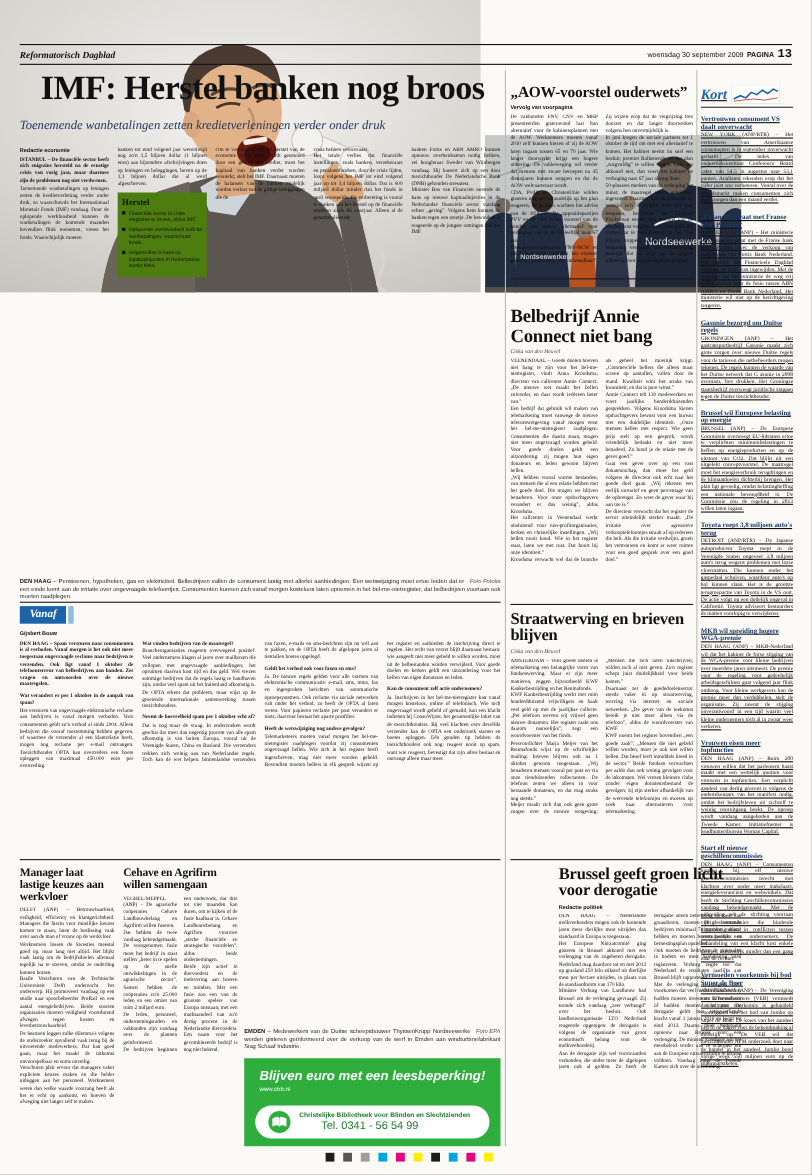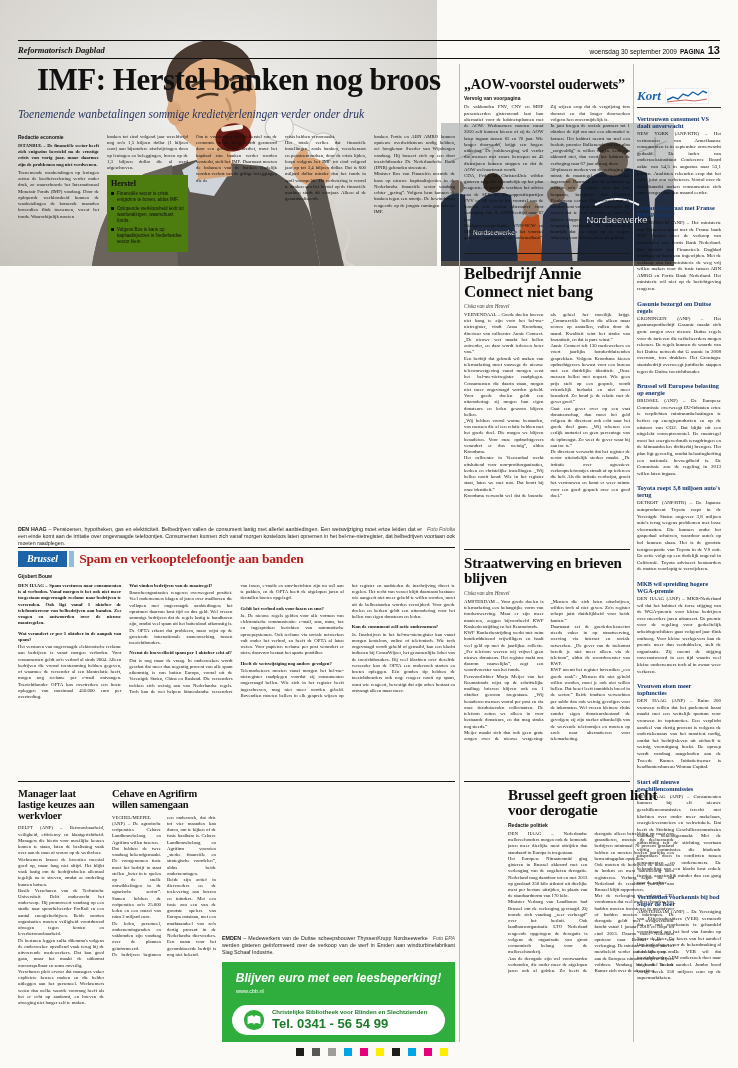--- a/index.html
+++ b/index.html
@@ -11,21 +11,21 @@
   .vrule{position:absolute;border-left:1px solid #beb9b0;width:0;}
 
   
   .masthead{position:absolute;left:18px;top:40px;width:702px;height:19px;
             border-top:1.5px solid #111;border-bottom:1px solid #111;
             display:flex;align-items:center;font-family:"Liberation Sans",sans-serif;}
   .mh-left{font-family:"Liberation Serif",serif;font-weight:bold;font-style:italic;font-size:8.5px;}
   .mh-center{position:absolute;left:0;right:0;text-align:center;font-weight:bold;font-size:9px;letter-spacing:7px;}
   .mh-right{margin-left:auto;font-size:6.5px;display:flex;align-items:baseline;gap:3px;position:relative;z-index:1;background:#fbfaf7;padding-left:6px;}
   .pagelabel{font-weight:bold;}
-  .pagenum{font-weight:bold;font-size:11px;}
+  .pagenum{font-weight:bold;font-size:11px;font-family:Liberation Mono, monospace;}
 
   
   .lead-title{position:absolute;left:18px;top:64px;width:442px;font-size:31px;font-weight:bold;
               letter-spacing:-0.5px;line-height:1;margin-left:19px;}
   .lead-sub{position:absolute;left:18px;top:108px;width:442px;font-size:11.5px;font-style:italic;color:#27355e;}
   .lead-cols{position:absolute;left:18px;top:134px;width:437px;height:119px;display:flex;gap:8px;overflow:hidden;}
   .lead-cols .col{flex:0 0 81px;width:81px;}
   .byline{font-family:"Liberation Sans",sans-serif;font-weight:bold;font-size:5px;margin-bottom:3px;}
   .body{font-size:4.8px;line-height:1.3;text-align:justify;white-space:pre-line;hyphens:auto;}
   .intro{font-weight:bold;margin-bottom:2px;}
@@ -40,21 +40,21 @@
            text-align:justify;color:#222;}
   .caption b{font-weight:bold;}
   .credit{float:right;color:#555;font-style:italic;margin-left:5px;}
 
   
   .art-title{font-weight:bold;line-height:1.03;letter-spacing:-0.2px;}
   .auth{font-size:5.2px;font-style:italic;color:#444;margin:3px 0;}
   .twocol{column-count:2;column-gap:7px;overflow:hidden;}
 
   
-  .kort{position:absolute;left:637px;top:88px;width:84px;height:964px;overflow:hidden;}
+  .kort{position:absolute;left:637px;top:78px;width:84px;height:964px;overflow:hidden;text-decoration:underline;}
   .kort-head{display:flex;align-items:center;gap:4px;border-bottom:1px solid #333;padding-bottom:3px;}
   .kort-title{font-size:13px;font-weight:bold;font-style:italic;color:#1c63a7;}
   .k-title{font-size:6.3px;font-weight:bold;line-height:1.12;color:#14376b;margin:7px 0 2px;}
   .k-body{font-size:5px;line-height:1.32;text-align:justify;hyphens:auto;}
 
   
   .uitleg-head{position:absolute;left:18px;top:551px;display:flex;align-items:center;gap:12px;}
   .uitleg-label{background:#1c63a7;color:#fff;font-style:italic;font-weight:bold;font-size:10px;
                 padding:2px 9px 3px;position:relative;}
   .uitleg-label::after{content:"";position:absolute;right:-7px;top:0;bottom:0;width:5px;background:#8fbcdf;}
@@ -67,21 +67,21 @@
   .a{white-space:pre-line;margin-bottom:2px;}
 
   
   .ad{position:absolute;left:222px;top:962px;width:233px;height:80px;background:#2fae3e;color:#fff;
       font-family:"Liberation Sans",sans-serif;overflow:hidden;}
   .ad-head{font-size:12px;font-weight:bold;font-style:italic;text-align:center;margin-top:9px;}
   .ad-url{font-size:5.5px;margin:3px 0 0 14px;}
   .ad-pill{position:absolute;left:10px;right:10px;bottom:7px;height:30px;background:#fff;border-radius:15px;
            display:flex;align-items:center;gap:7px;padding:0 11px;color:#1d7c2a;}
   .ad-org{font-size:6px;font-weight:bold;line-height:1.15;}
-  .ad-phone{font-size:13px;font-weight:bold;}
+  .ad-phone{font-size:10px;font-weight:normal;margin-left:20px;}
 
   
   .colorbar{position:absolute;left:296px;top:1048px;display:flex;gap:8px;}
   .colorbar span{width:8px;height:8px;display:block;}
 </style>
 </head>
 <body>
 
 <div class="page">
 
@@ -94,21 +94,21 @@
       <span class="pagenum">13</span>
     </div>
   </div>
 
   
   <div class="vrule" style="left:459px;top:64px;height:978px;"></div>
   <div class="vrule" style="left:633px;top:64px;height:978px;"></div>
 
   
   <h1 class="lead-title">IMF: Herstel banken nog broos</h1>
-  <div class="lead-sub">Toenemende wanbetalingen sommige kredietverleningen verder onder druk</div>
+  <div class="lead-sub">Toenemende wanbetalingen zetten kredietverleningen verder onder druk</div>
   <div class="lead-cols">
     <div class="col">
       <div class="byline">Redactie economie</div>
       <div class="body intro">ISTANBUL – De financiële sector heeft zich enigszins hersteld na de ernstige crisis van vorig jaar, maar daarmee zijn de problemen nog niet verdwenen.</div>
       <div class="body">Toenemende wanbetalingen op leningen zetten de kredietverlening verder onder druk, zo waarschuwde het Internationaal Monetair Fonds (IMF) vandaag. Door de oplopende werkloosheid kunnen de wanbetalingen de komende maanden bovendien flink toenemen, vreest het fonds. Waarschijnlijk moeten</div>
     </div>
     <div class="col">
       <div class="body">banken tot eind volgend jaar wereldwijd nog zo'n 1,5 biljoen dollar (1 biljoen euro) aan bijzondere afschrijvingen doen op leningen en beleggingen, boven op de 1,3 biljoen dollar die al werd afgeschreven.</div>
       <div class="factbox">
         <div class="fb-title">Herstel</div>
@@ -194,21 +194,21 @@
     <div class="byline" style="margin-top:3px;">Vervolg van voorpagina</div>
     <div class="body twocol" style="height:150px;">De vakbonden FNV, CNV en MHP presenteerden gisteravond laat hun alternatief voor de kabinetsplannen met de AOW. Werknemers moeten vanaf 2010 zelf kunnen kiezen of zij de AOW laten ingaan tussen 65 en 70 jaar. Wie langer doorwerkt, krijgt een hogere uitkering. De vakbeweging wil verder dat mensen met zware beroepen na 45 dienstjaren kunnen stoppen en dat de AOW welvaartsvast wordt.
 CDA, PvdA en ChristenUnie wilden gisteren nog niet inhoudelijk op het plan reageren; de partijen wachten het advies van de SER af. De oppositiepartijen PVV en SP zien in het voorstel van de bonden een serieus alternatief voor verhoging van de AOW-leeftijd naar 67 jaar.
 Werkgeversorganisaties VNO-NCW en MKB-Nederland noemden het voorstel gisteren „ouderwets en onbetaalbaar”. Zij wijzen erop dat de vergrijzing fors doorzet en dat langer doorwerken volgens hen onvermijdelijk is.
 In juni kregen de sociale partners tot 1 oktober de tijd om met een alternatief te komen. Het kabinet neemt nu snel een besluit; premier Balkenende zei het plan „zorgvuldig” te willen wegen. Lukt een akkoord niet, dan voert het kabinet de verhoging naar 67 jaar alsnog door.
 50-plussers merken van de verhoging het minst; de maatregel wordt geleidelijk ingevoerd. Daarmee kan de schatkist op termijn zo'n 4 miljard euro per jaar besparen, becijferde het Centraal Planbureau eerder. Het voorstel van de bonden kost volgens critici juist geld. Zij vrezen dat te veel mensen op hun 65e blijven stoppen, waardoor de beoogde besparing verdampt. De vakbeweging bestrijdt dat en wijst op de hogere uitkering voor doorwerkers als prikkel.</div>
   </div>
   <div class="hrule" style="left:464px;top:253px;width:166px;"></div>
 
   
-  <div class="abs" style="left:464px;top:265px;width:166px;">
+  <div class="abs" style="left:464px;top:279px;width:166px;">
     <div class="art-title" style="font-size:17px;">Belbedrijf Annie Connect niet bang</div>
     <div class="auth">Ciska van den Heuvel</div>
     <div class="body twocol" style="height:228px;">VEENENDAAL – Goede doelen hoeven niet bang te zijn voor het bel-me-nietregister, vindt Anna Kroodsma, directeur van callcenter Annie Connect. „De nieuwe wet maakt het bellen zuiverder, en daar wordt iedereen beter van.”
 Een bedrijf dat gebruik wil maken van telemarketing moet vanwege de nieuwe telecomwetgeving vanaf morgen eerst het bel-me-nietregister raadplegen. Consumenten die daarin staan, mogen niet meer ongevraagd worden gebeld. Voor goede doelen geldt een uitzondering: zij mogen hun eigen donateurs en leden gewoon blijven bellen.
 „Wij hebben vooral warme bestanden, van mensen die al een relatie hebben met het goede doel. Die mogen we blijven benaderen. Voor onze opdrachtgevers verandert er dus weinig”, aldus Kroodsma.
 Het callcenter in Veenendaal werkt uitsluitend voor non-profitorganisaties, kerken en christelijke instellingen. „Wij bellen nooit koud. Wie in het register staat, laten we met rust. Dat hoort bij onze identiteit.”
 Kroodsma verwacht wel dat de branche als geheel het moeilijk krijgt. „Commerciële bellers die alleen maar scoren op aantallen, vallen door de mand. Kwaliteit wint het straks van kwantiteit, en dat is pure winst.”
 Annie Connect telt 130 medewerkers en voert jaarlijks honderdduizenden gesprekken. Volgens Kroodsma kiezen opdrachtgevers bewust voor een bureau met een duidelijke identiteit. „Onze mensen bellen met respect. Wie geen prijs stelt op een gesprek, wordt vriendelijk bedankt en niet meer benaderd. Zo houd je de relatie met de gever goed.”
 Gaat een gever over op een vast donateurschap, dan moet het geld volgens de directeur ook echt naar het goede doel gaan. „Wij rekenen een eerlijk uurtarief en geen percentage van de opbrengst. Zo weet de gever waar hij aan toe is.”
 De directeur verwacht dat het register de sector uiteindelijk sterker maakt. „De irritatie over agressieve verkooptelefoontjes straalt af op iedereen die belt. Als die irritatie verdwijnt, groeit het vertrouwen en komt er weer ruimte voor een goed gesprek over een goed doel.”</div>
@@ -284,22 +284,21 @@
       </div>
     <div>
         <div class="k-title">Vermoeden voorkennis bij bod Super de Boer</div>
         <div class="k-body">AMSTERDAM (ANP) – De Vereniging van Effectenbezitters (VEB) vermoedt dat er met voorkennis is gehandeld voorafgaand aan het bod van Jumbo op Super de Boer. De koers van het aandeel liep in de dagen voor de bekendmaking al duidelijk op. De VEB wil dat toezichthouder AFM onderzoek doet naar de handel in het aandeel. Jumbo bood vorige week 550 miljoen euro op de supermarktketen.</div>
       </div>
   </div>
 
   
   <div class="hrule" style="left:18px;top:547px;width:437px;"></div>
   <div class="uitleg-head">
-    <span class="uitleg-label">Brussel</span>
-    <span class="uitleg-title">Spam en verkooptelefoontje aan banden</span>
+    <span class="uitleg-label">Vanaf</span>
   </div>
   <div class="uitleg-byline byline">Gijsbert Bouw</div>
   <div class="uitleg-cols">
     <div class="u-intro">DEN HAAG – Spam versturen naar consumenten is al verboden. Vanaf morgen is het ook niet meer toegestaan ongevraagde reclame naar bedrijven te verzenden. Ook ligt vanaf 1 oktober de telefoonterreur van belbedrijven aan banden. Zes vragen en antwoorden over de nieuwe maatregelen.</div>
     <div>
         <div class="q">Wat verandert er per 1 oktober in de aanpak van spam?</div>
         <div class="a">Het versturen van ongevraagde elektronische reclame aan bedrijven is vanaf morgen verboden. Voor consumenten geldt zo'n verbod al sinds 2004. Alleen bedrijven die vooraf toestemming hebben gegeven, of waarmee de verzender al een klantrelatie heeft, mogen nog reclame per e-mail ontvangen. Toezichthouder OPTA kan overtreders een boete opleggen van maximaal 450.000 euro per overtreding.</div>
       </div>
     <div>
         <div class="q">Wat vinden bedrijven van de maatregel?</div>

